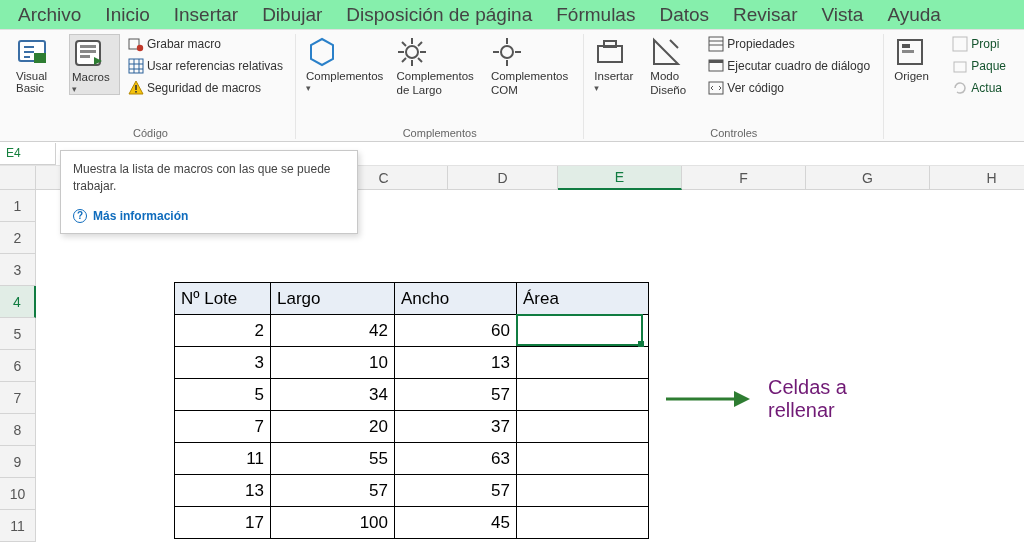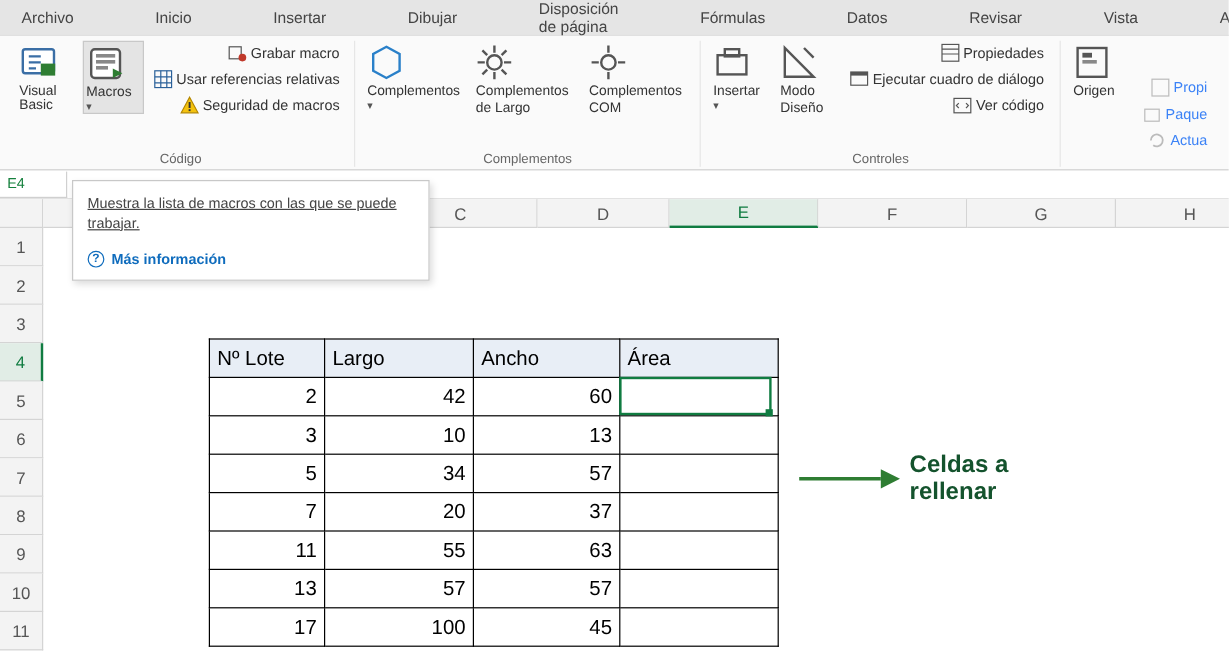--- a/index.html
+++ b/index.html
@@ -1,46 +1,46 @@
 <!DOCTYPE html>
 <html><head>
 <meta charset="utf-8">
 <style>
 * { box-sizing: border-box; margin: 0; padding: 0; font-family: "Segoe UI", Arial, sans-serif; }
 body { background: #fff; width: 1024px; height: 548px; overflow: hidden; position: relative; }
 
 
-.tabs { display: flex; height: 30px; align-items: center; padding: 0 6px; background: #e5e5e5; border-bottom: 1px solid #e0e0e0; font-size: 13px; color: #444; gap: 44px; }
+.tabs { display: flex; height: 30px; align-items: center; padding: 0 6px; background: #86efac; border-bottom: 1px solid #e0e0e0; font-size: 19px; color: #444; }
 .tab { padding: 6px 12px; cursor: pointer; }
 .tab.active { color: #107c41; font-weight: 600; border-bottom: 3px solid #107c41; }
 
 
 .ribbon { display: flex; height: 112px; background: #fafafa; border-bottom: 1px solid #d0d0d0; padding: 4px 6px 2px 6px; }
 .group { display: flex; flex-direction: column; align-items: stretch; border-right: 1px solid #e6e6e6; padding: 0 8px; }
 .group:last-child { border-right: none; }
 .group-body { display: flex; flex: 1; align-items: flex-start; gap: 4px; }
 .group-label { text-align: center; font-size: 11px; color: #666; padding-top: 2px; }
 
 .bigbtn { display: flex; flex-direction: column; justify-content: flex-start; width: 52px; padding: 2px 2px 0 2px; font-size: 11.5px; color: #333; cursor: pointer; gap: 2px; }
 .bigbtn .icon { width: 32px; height: 32px; }
 .bigbtn.selected { background: #e4e4e4; border: 1px solid #c8c8c8; }
 .bigbtn .caret { font-size: 9px; color: #555; margin-top: -1px; }
 
 .stack { display: flex; flex-direction: column; gap: 2px; font-size: 12px; color: #333; }
-.smallbtn { display: flex; align-items: center; gap: 3px; padding: 2px 4px; cursor: pointer; white-space: nowrap; justify-content: flex-end; }
+.smallbtn { display: flex; align-items: center; gap: 3px; padding: 2px 4px; cursor: pointer; white-space: nowrap; }
 .smallbtn .icon { width: 16px; height: 16px; flex: none; }
 
 
 .namebox-row { display: flex; height: 24px; border-bottom: 1px solid #e2e2e2; align-items: center; }
 .namebox { width: 56px; height: 22px; border: 1px solid #d0d0d0; border-left: none; border-top: none; font-size: 12px; padding: 2px 6px; color: #15803d; background: #fff; }
 
 
 .tooltip { position: absolute; left: 60px; top: 150px; width: 298px; background: #fff; border: 1px solid #c8c8c8; box-shadow: 2px 3px 6px rgba(0,0,0,0.15); padding: 10px 12px; font-size: 12px; color: #444; z-index: 30; }
 .tooltip .tt-title { font-weight: 700; color: #333; margin-bottom: 6px; }
-.tooltip .tt-body { line-height: 1.4; margin-bottom: 14px; text-decoration: underline; }
+.tooltip .tt-body { line-height: 1.4; margin-bottom: 14px; }
 .tooltip .tt-link { color: #0f6cbd; font-weight: 600; display: flex; align-items: center; gap: 6px; }
 .tooltip .q { width: 14px; height: 14px; border: 1.5px solid #0f6cbd; border-radius: 50%; display: inline-flex; align-items: center; justify-content: center; font-size: 10px; color: #0f6cbd; }
 
 
 .sheet { position: absolute; left: 0; top: 166px; right: 0; bottom: 0; }
 .corner { position: absolute; left: 0; top: 0; width: 36px; height: 24px; background: #f3f3f3; border-right: 1px solid #d4d4d4; border-bottom: 1px solid #d4d4d4; }
 .colheads { position: absolute; left: 36px; top: 0; display: flex; height: 24px; }
 .colhead { background: #f3f3f3; border-right: 1px solid #d4d4d4; border-bottom: 1px solid #d4d4d4; font-size: 14px; color: #555; display: flex; align-items: center; justify-content: center; }
 .colhead.active { background: #e1ede6; border-bottom: 2px solid #107c41; color: #107c41; }
 .rowheads { position: absolute; left: 0; top: 24px; width: 36px; }
@@ -55,25 +55,25 @@
 .datatable .colA { width: 96px; }
 .datatable .colB { width: 124px; }
 .datatable .colC { width: 122px; }
 .datatable .colD { width: 132px; }
 
 
 .activecell { position: absolute; border: 2px solid #107c41; background: transparent; pointer-events: none; }
 .activecell::after { content:""; position:absolute; right:-3px; bottom:-3px; width:6px; height:6px; background:#107c41; }
 
 
-.arrow-ann { position: absolute; left: 664px; top: 376px; display: flex; align-items: center; gap: 8px; color: #14532d; font-weight: bold; }
+.arrow-ann { position: absolute; left: 664px; top: 376px; display: flex; align-items: center; gap: 18px; color: #701a75; }
 .arrow-svg { width: 86px; height: 26px; }
 .arrow-text { font-size: 20px; line-height: 1.15; }
 
-.dimmed { color: #3b82f6; margin-top: 29px; }
+.dimmed { color: #14532d; }
 </style>
 </head>
 <body>
 
 <div class="tabs" id="tabs">
     <div class="tab">Archivo</div>
     <div class="tab">Inicio</div>
     <div class="tab">Insertar</div>
     <div class="tab">Dibujar</div>
     <div class="tab">Disposición de página</div>

